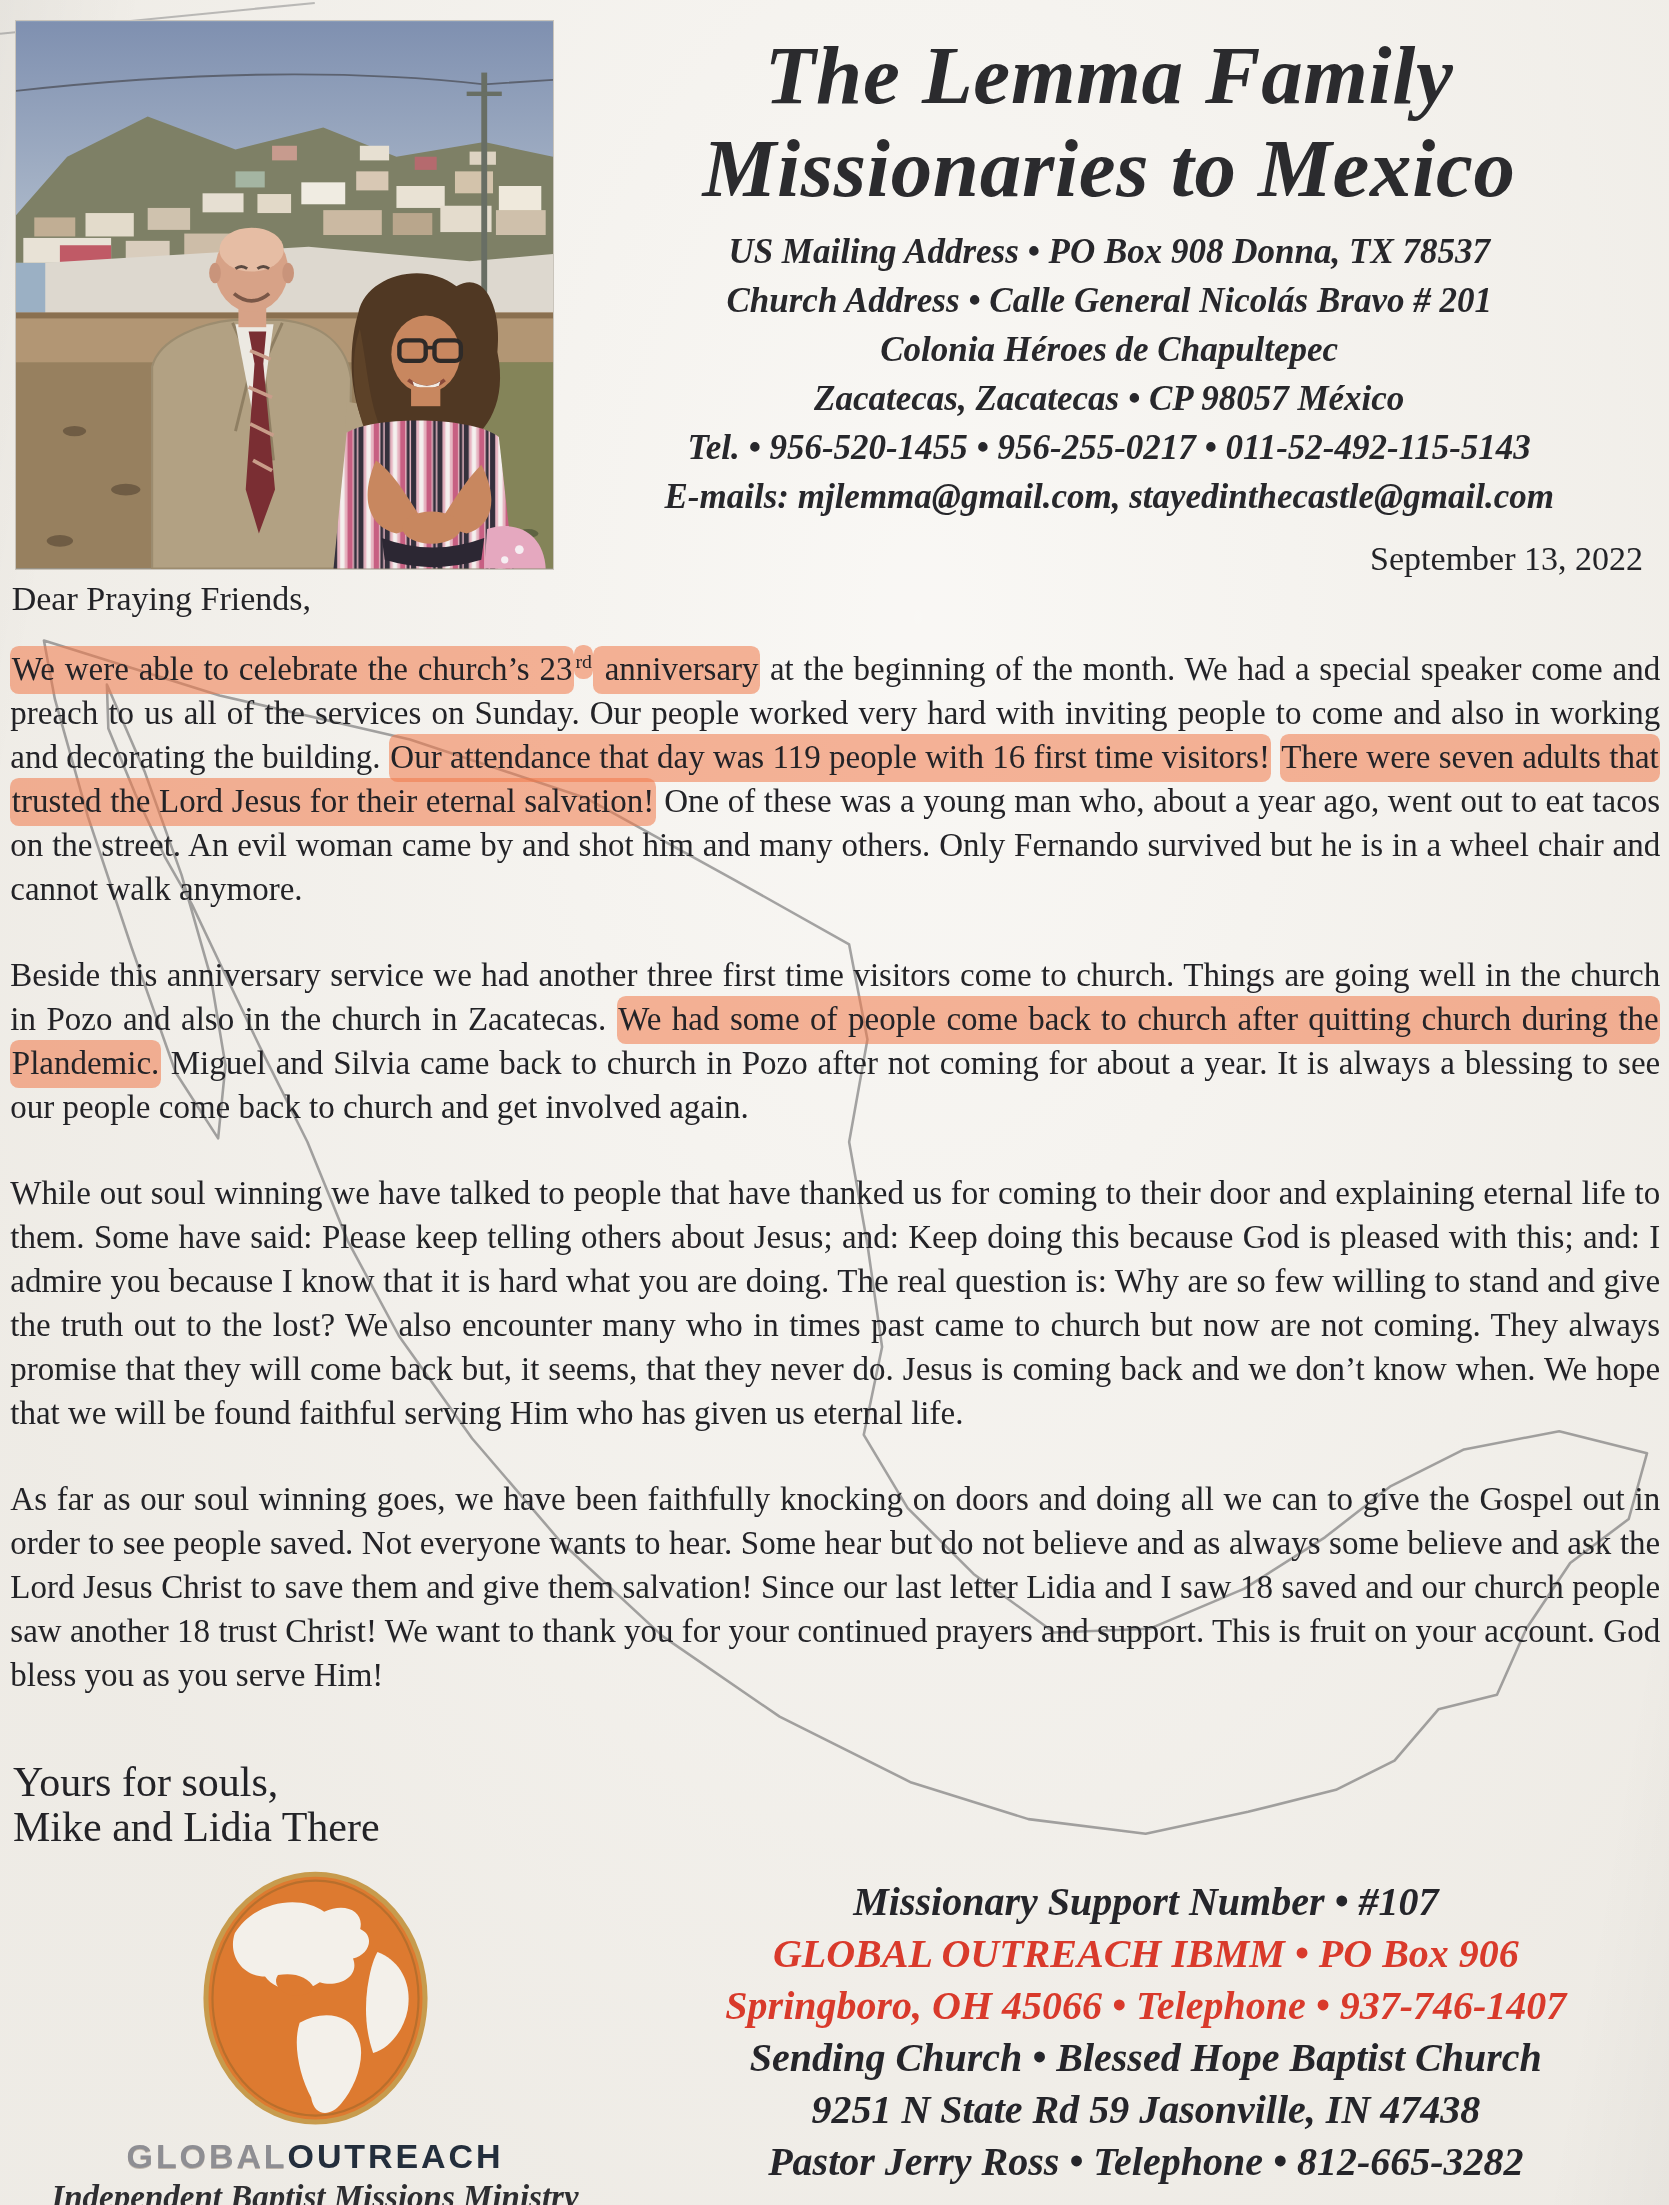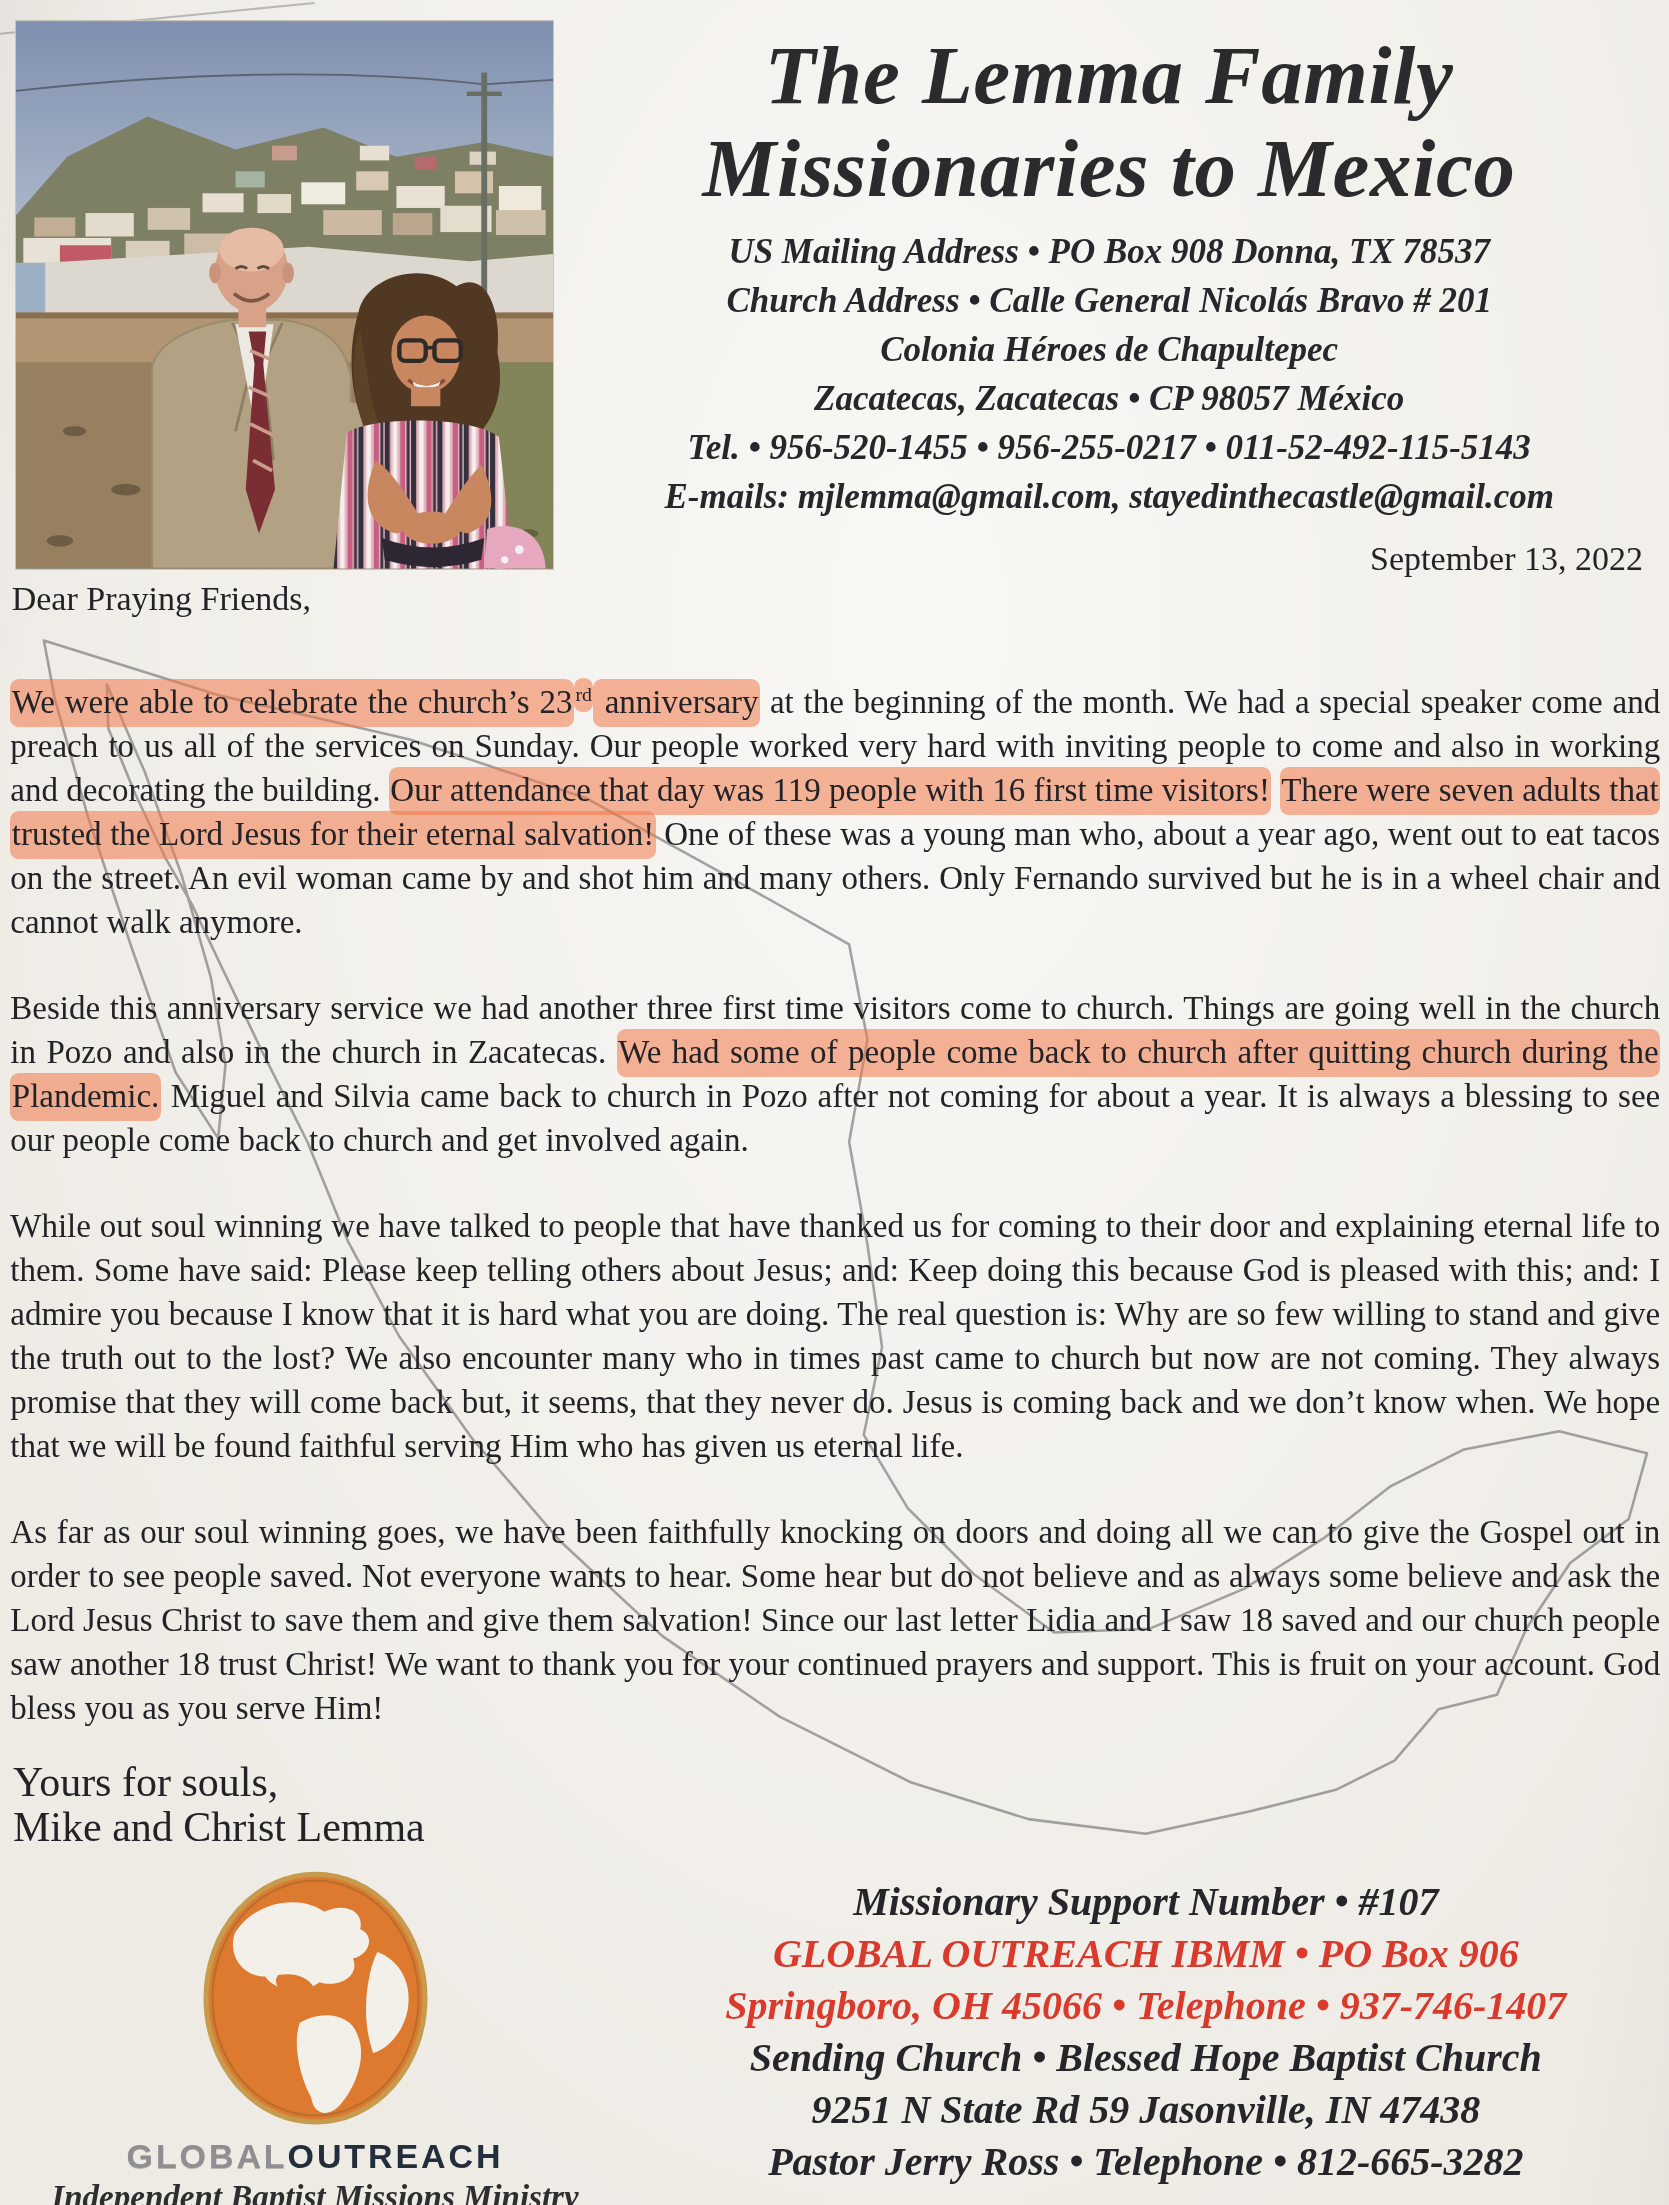--- a/index.html
+++ b/index.html
@@ -22,21 +22,21 @@
   .letterhead{ position:absolute; left:564px; right:14.6px; top:29px; text-align:center; }
   .title{
     font-size:83px; line-height:1.12; font-weight:bold; font-style:italic; color:#2b2b2e;
     letter-spacing:0.7px;
   }
   .addr-block{ margin-top:11.7px; }
   .addr{ font-size:35px; line-height:49px; font-weight:bold; font-style:italic; color:#27272b; }
   .date{ position:absolute; right:26px; top:540px; font-size:34px; color:#232327; }
   .salutation{ position:absolute; left:11.7px; top:580px; font-size:34px; }
   .letter-body{
-    position:absolute; left:10.3px; right:8.8px; top:680px;
+    position:absolute; left:10.3px; right:8.8px; top:647px;
     font-size:33px; line-height:44px; text-align:justify;
   }
   .letter-body p{ margin:0 0 42px 0; }
   .hl{
     background:rgba(240,120,72,0.55);
     border-radius:8.8px; padding:5.1px 1.5px 6.6px 1.5px;
     -webkit-box-decoration-break:clone; box-decoration-break:clone;
   }
   sup{ font-size:60%; vertical-align:super; line-height:0; }
   .closing{ position:absolute; left:13px; top:1760px; font-size:42px; line-height:45px; }
@@ -183,21 +183,21 @@
 
 <div class="letter-body" id="letter-body">
     <p><span class="hl">We were able to celebrate the church’s 23</span><sup class="hl">rd</sup><span class="hl"> anniversary</span><span> at the beginning of the month. We had a special speaker come and preach to us all of the services on Sunday. Our people worked very hard with inviting people to come and also in working and decorating the building. </span><span class="hl">Our attendance that day was 119 people with 16 first time visitors!</span><span> </span><span class="hl">There were seven adults that trusted the Lord Jesus for their eternal salvation!</span><span> One of these was a young man who, about a year ago, went out to eat tacos on the street. An evil woman came by and shot him and many others. Only Fernando survived but he is in a wheel chair and cannot walk anymore.</span></p>
     <p><span>Beside this anniversary service we had another three first time visitors come to church. Things are going well in the church in Pozo and also in the church in Zacatecas. </span><span class="hl">We had some of people come back to church after quitting church during the Plandemic.</span><span> Miguel and Silvia came back to church in Pozo after not coming for about a year. It is always a blessing to see our people come back to church and get involved again.</span></p>
     <p><span>While out soul winning we have talked to people that have thanked us for coming to their door and explaining eternal life to them. Some have said: Please keep telling others about Jesus; and: Keep doing this because God is pleased with this; and: I admire you because I know that it is hard what you are doing. The real question is: Why are so few willing to stand and give the truth out to the lost? We also encounter many who in times past came to church but now are not coming. They always promise that they will come back but, it seems, that they never do. Jesus is coming back and we don’t know when. We hope that we will be found faithful serving Him who has given us eternal life.</span></p>
     <p><span>As far as our soul winning goes, we have been faithfully knocking on doors and doing all we can to give the Gospel out in order to see people saved. Not everyone wants to hear. Some hear but do not believe and as always some believe and ask the Lord Jesus Christ to save them and give them salvation! Since our last letter Lidia and I saw 18 saved and our church people saw another 18 trust Christ! We want to thank you for your continued prayers and support. This is fruit on your account. God bless you as you serve Him!</span></p>
   </div>
 
 <div class="closing">
   <div>Yours for souls,</div>
-  <div>Mike and Christ Lemma</div>
+  <div>Mike and Lidia There</div>
 </div>
 
 <div class="footer-logo">
   <svg class="globe" width="245" height="265" viewBox="0 0 340 365" xmlns="http://www.w3.org/2000/svg">
     <ellipse cx="170" cy="182" rx="152" ry="172" fill="#dd7a30" stroke="#c79b4d" stroke-width="7"></ellipse>
     <ellipse cx="170" cy="182" rx="143" ry="163" fill="none" stroke="#b86f2c" stroke-width="3"></ellipse>
     <path d="M58,92 C86,46 150,38 182,62 C212,48 238,62 232,86 C254,96 244,122 222,127
              C232,152 202,168 176,160 C150,178 114,172 100,152 C68,152 48,122 58,92 Z" fill="#f3f0ea"></path>
     <path d="M118,150 C140,146 160,152 168,168 C160,180 140,182 126,174 C116,168 112,158 118,150 Z" fill="#dd7a30"></path>
     <path d="M148,216 C180,198 218,204 228,232 C242,262 226,304 206,328 C190,348 168,346 164,320 C148,290 138,246 148,216 Z" fill="#f3f0ea"></path>

